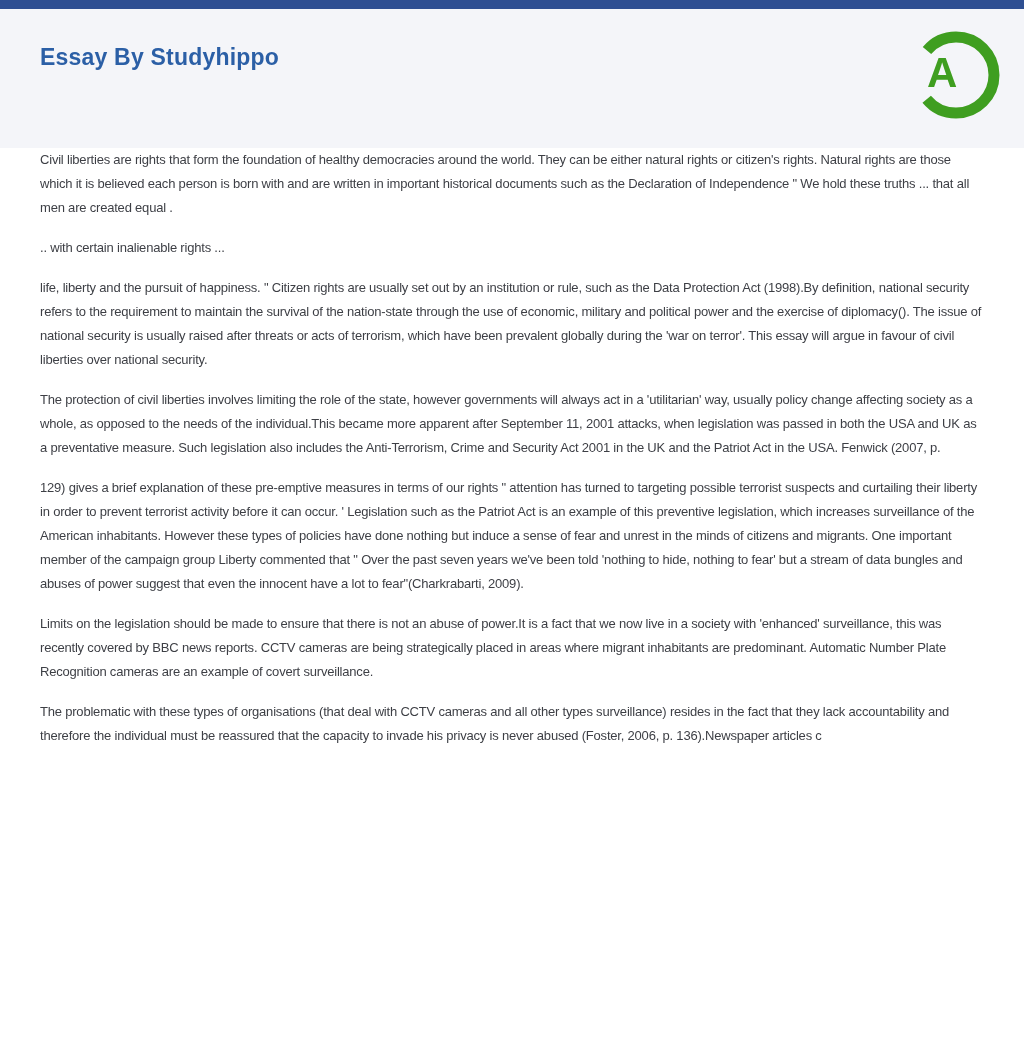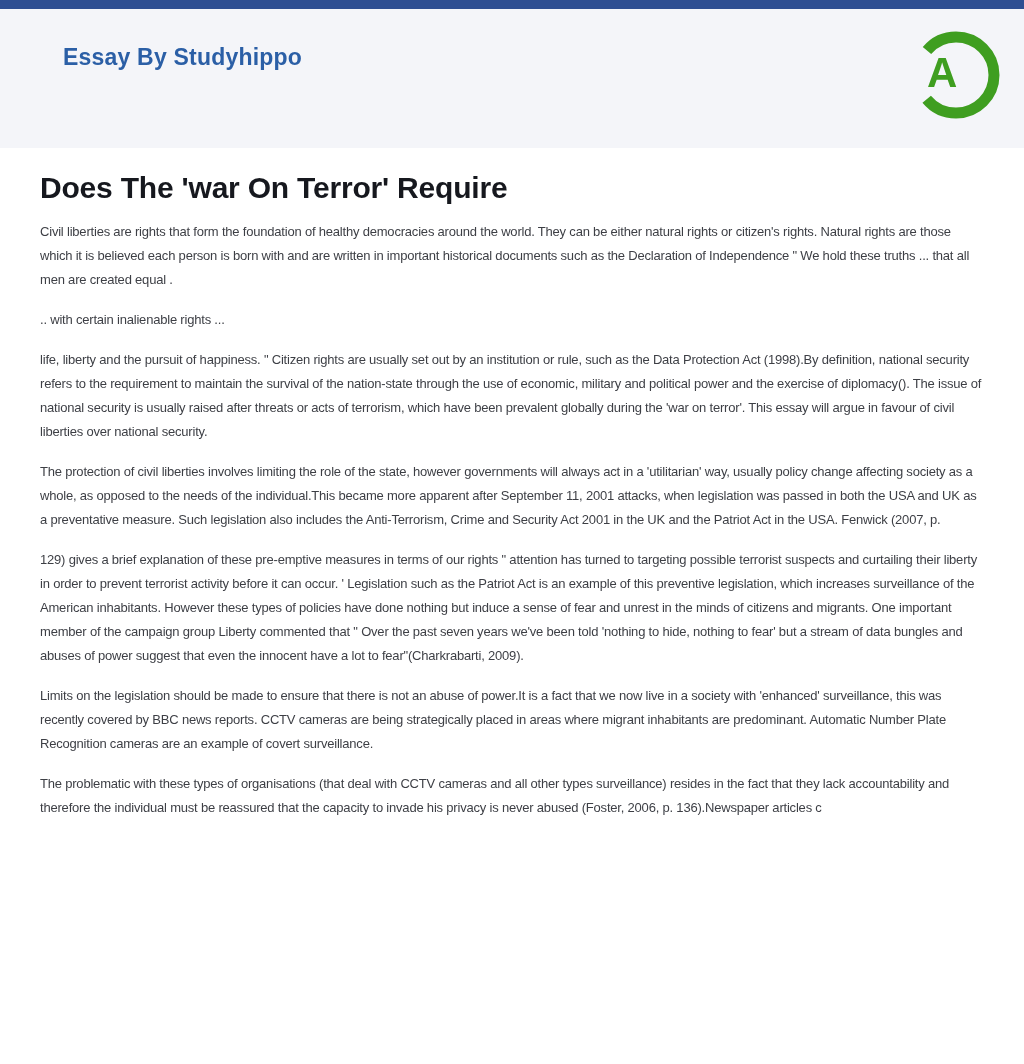--- a/index.html
+++ b/index.html
@@ -8,21 +8,21 @@
   }
   *{box-sizing:border-box;}
   html,body{margin:0;padding:0;}
   body{
     width:1024px;height:1064px;overflow:hidden;background:#ffffff;
     font-family:"Liberation Sans","DejaVu Sans",sans-serif;
   }
   .topbar{height:9px;width:100%;background:var(--bar);}
   .header{
     position:relative;height:139px;width:100%;background:var(--band);
-    padding:34px 40px 0 63px;
+    padding:34px 40px 0 40px;
   }
   .brand{
     margin:0;font-size:23px;font-weight:700;color:var(--brand);
     letter-spacing:.2px;line-height:28px;
   }
   .url{
     display:block;margin-top:13px;max-width:780px;
     font-size:16.5px;line-height:23px;color:var(--url);
     text-decoration:none;overflow-wrap:break-word;word-break:break-word;
   }
@@ -54,21 +54,20 @@
 
   <div class="logo">
     <svg viewBox="0 0 88 88" width="88" height="88">
       <circle cx="44" cy="44" r="38" fill="none" stroke="#3f9e20" stroke-width="11" stroke-dasharray="186 52.8" stroke-dashoffset="93"></circle>
     </svg>
     <span class="logo-letter">A</span>
   </div>
 </header>
 
 <main class="main">
-  <h2 class="title">Does The 'war On Terror' Require</h2>
   <div id="paragraphs">
       <p class="para">Civil liberties are rights that form the foundation of healthy democracies around the world. They can be either natural rights or citizen's rights. Natural rights are those which it is believed each person is born with and are written in important historical documents such as the Declaration of Independence " We hold these truths ... that all men are created equal .</p>
       <p class="para">.. with certain inalienable rights ...</p>
       <p class="para">life, liberty and the pursuit of happiness. " Citizen rights are usually set out by an institution or rule, such as the Data Protection Act (1998).By definition, national security refers to the requirement to maintain the survival of the nation-state through the use of economic, military and political power and the exercise of diplomacy(). The issue of national security is usually raised after threats or acts of terrorism, which have been prevalent globally during the 'war on terror'. This essay will argue in favour of civil liberties over national security.</p>
       <p class="para">The protection of civil liberties involves limiting the role of the state, however governments will always act in a 'utilitarian' way, usually policy change affecting society as a whole, as opposed to the needs of the individual.This became more apparent after September 11, 2001 attacks, when legislation was passed in both the USA and UK as a preventative measure. Such legislation also includes the Anti-Terrorism, Crime and Security Act 2001 in the UK and the Patriot Act in the USA. Fenwick (2007, p.</p>
       <p class="para">129) gives a brief explanation of these pre-emptive measures in terms of our rights " attention has turned to targeting possible terrorist suspects and curtailing their liberty in order to prevent terrorist activity before it can occur. ' Legislation such as the Patriot Act is an example of this preventive legislation, which increases surveillance of the American inhabitants. However these types of policies have done nothing but induce a sense of fear and unrest in the minds of citizens and migrants. One important member of the campaign group Liberty commented that " Over the past seven years we've been told 'nothing to hide, nothing to fear' but a stream of data bungles and abuses of power suggest that even the innocent have a lot to fear"(Charkrabarti, 2009).</p>
       <p class="para">Limits on the legislation should be made to ensure that there is not an abuse of power.It is a fact that we now live in a society with 'enhanced' surveillance, this was recently covered by BBC news reports. CCTV cameras are being strategically placed in areas where migrant inhabitants are predominant. Automatic Number Plate Recognition cameras are an example of covert surveillance.</p>
       <p class="para">The problematic with these types of organisations (that deal with CCTV cameras and all other types surveillance) resides in the fact that they lack accountability and therefore the individual must be reassured that the capacity to invade his privacy is never abused (Foster, 2006, p. 136).Newspaper articles c</p>
     </div>
 </main>

